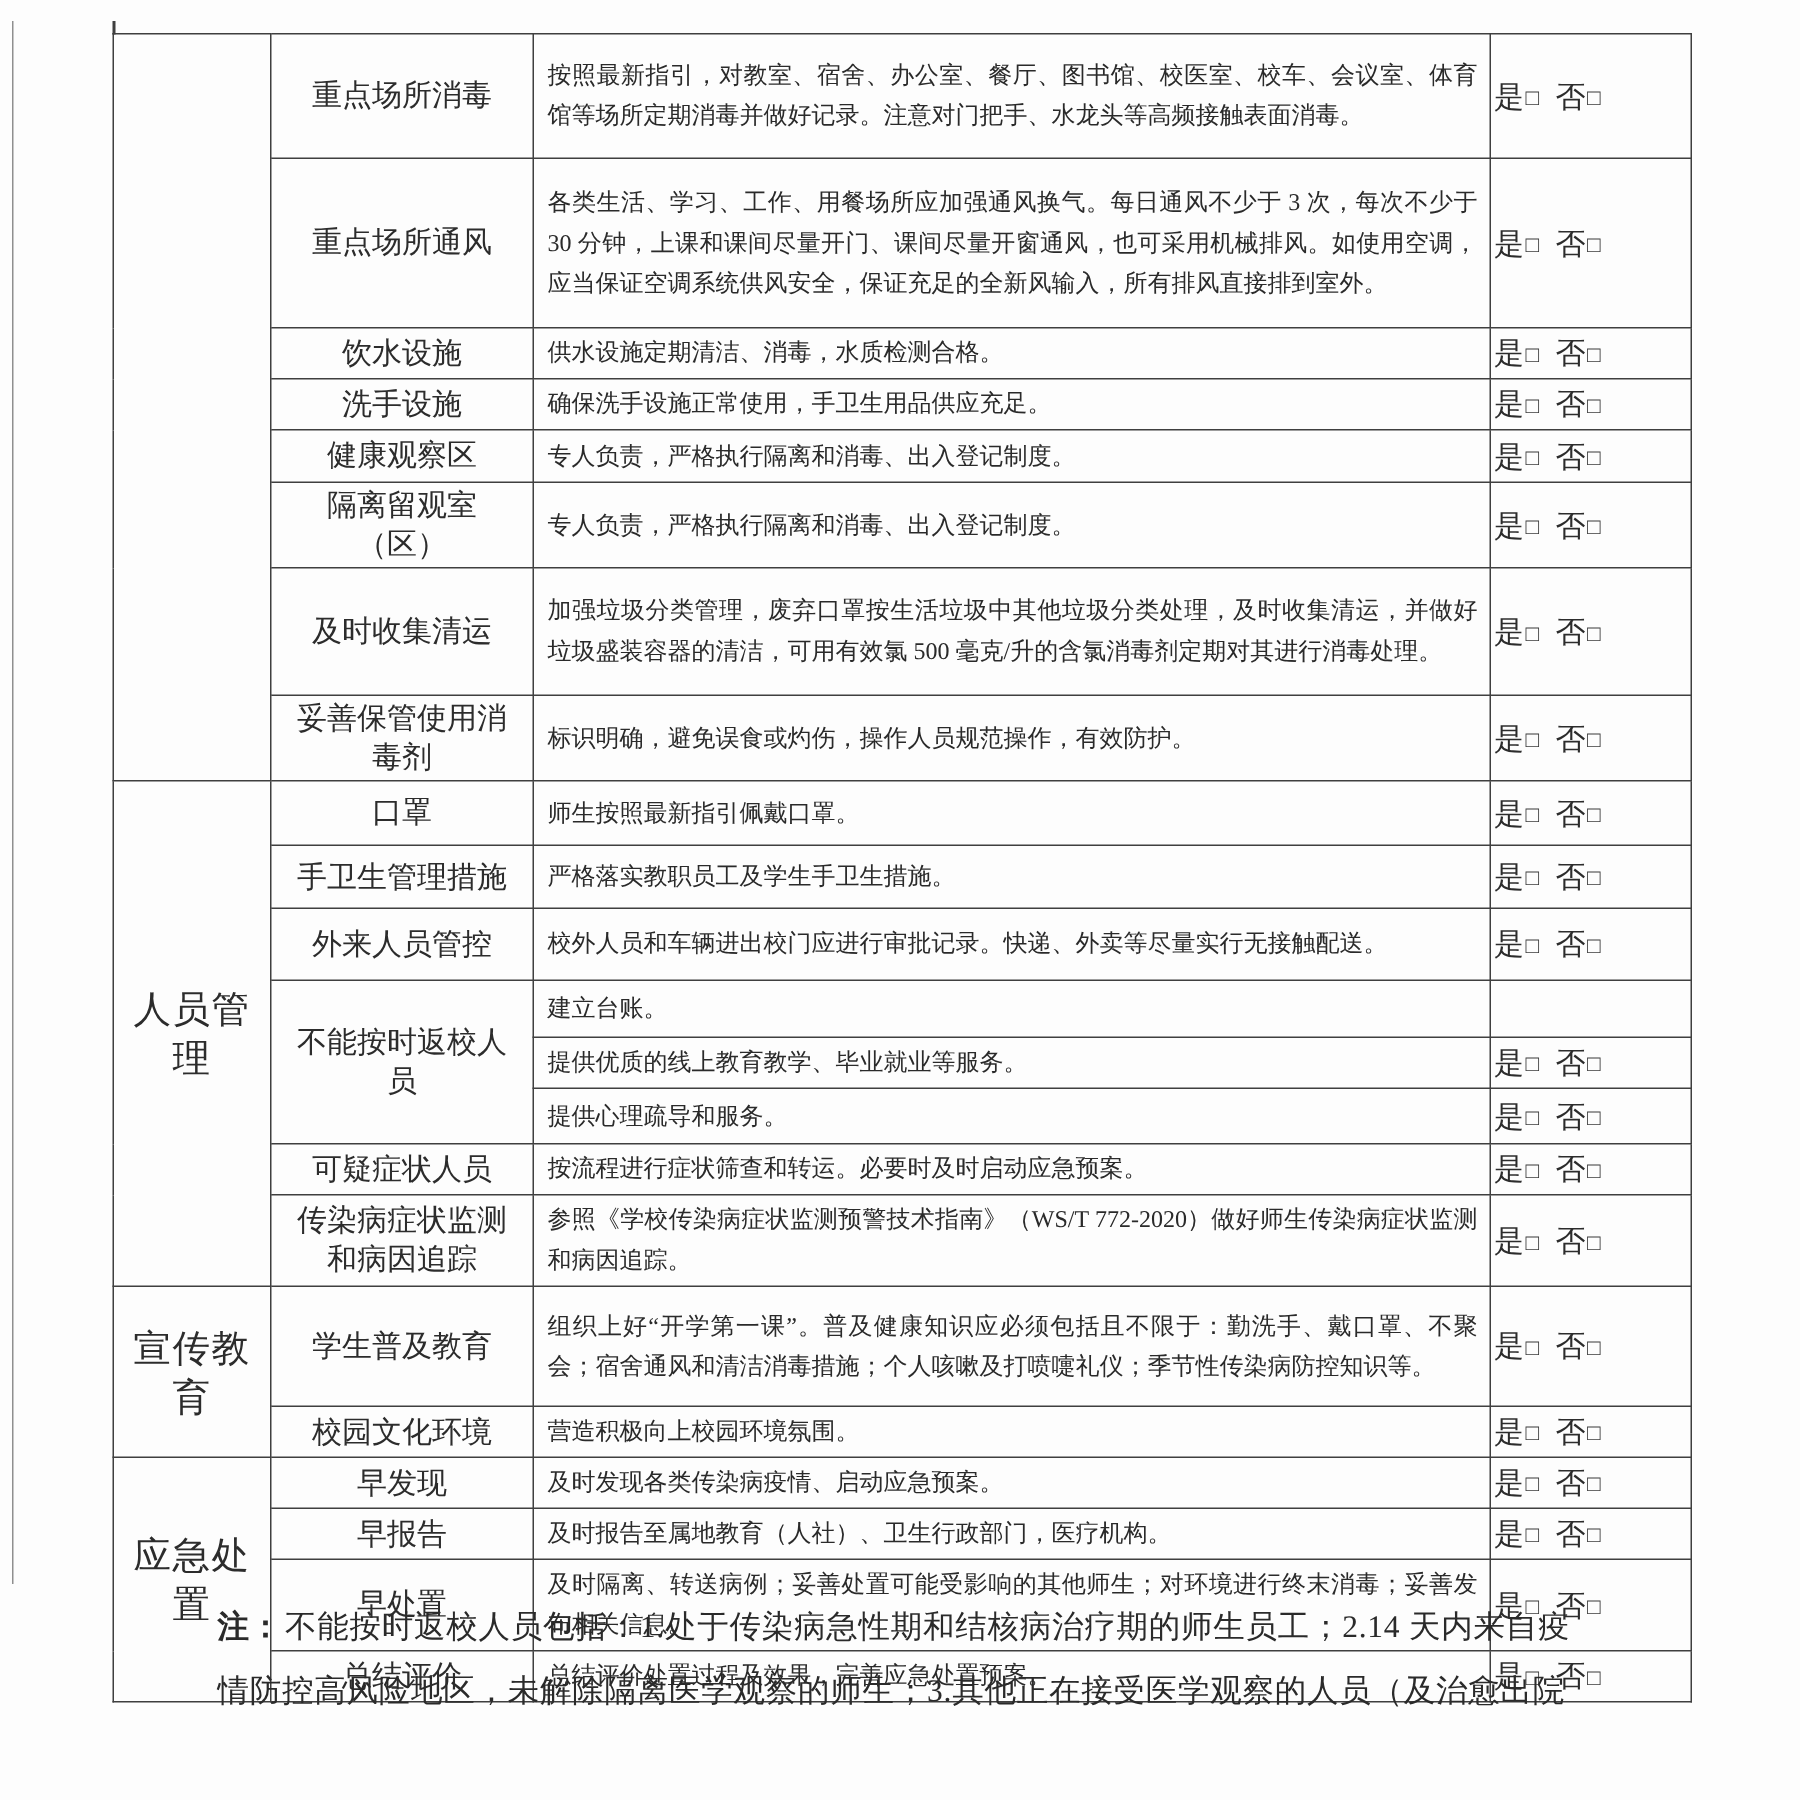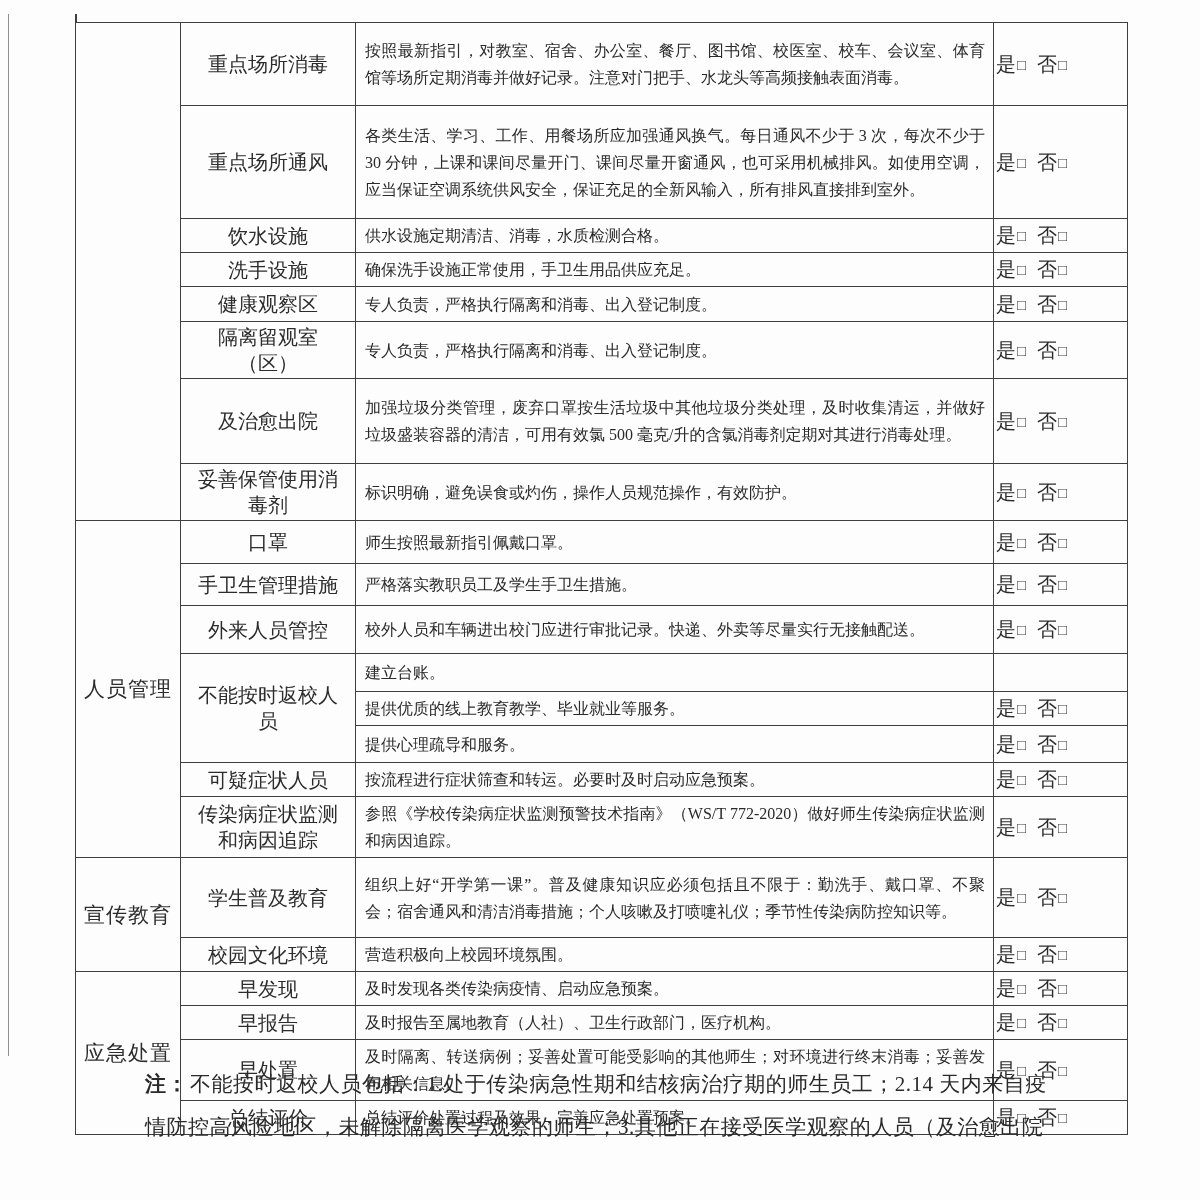--- a/index.html
+++ b/index.html
@@ -14,21 +14,21 @@
   .left-border-ext{position:absolute;left:75px;top:14px;width:2px;height:9px;background:#3f3f3f;}
 
   .sheet{position:absolute;left:75px;top:22px;}
   table.checklist{border-collapse:collapse;table-layout:fixed;width:1052px;}
   table.checklist td{
     border:1.5px solid #3f3f3f;
     overflow:hidden;
   }
   td.cat{
     text-align:center;vertical-align:middle;
-    font-size:21px;letter-spacing:1px;color:#2c2c2c;
+    font-size:25px;letter-spacing:1px;color:#2c2c2c;
     padding:0 4px;
   }
   td.cat-first{border-top:none;}
   td.item{
     text-align:center;vertical-align:middle;
     font-size:20px;line-height:26px;color:#2c2c2c;
     padding:2px 15px;
   }
   td.desc{
     font-size:16px;line-height:27px;color:#2a2a2a;
@@ -103,21 +103,21 @@
 </td>
     </tr>
     <tr style="height:36px">
       <td class="item">隔离留观室（区）</td>
       <td class="desc">专人负责，严格执行隔离和消毒、出入登记制度。</td>
       <td class="yn">
   <span>是</span><span class="cb">□</span><span class="gap"></span><span>否</span><span class="cb">□</span>
 </td>
     </tr>
     <tr style="height:85px">
-      <td class="item">及治愈出院</td>
+      <td class="item">及时收集清运</td>
       <td class="desc">加强垃圾分类管理，废弃口罩按生活垃圾中其他垃圾分类处理，及时收集清运，并做好垃圾盛装容器的清洁，可用有效氯 500 毫克/升的含氯消毒剂定期对其进行消毒处理。</td>
       <td class="yn">
   <span>是</span><span class="cb">□</span><span class="gap"></span><span>否</span><span class="cb">□</span>
 </td>
     </tr>
     <tr style="height:49px">
       <td class="item">妥善保管使用消毒剂</td>
       <td class="desc">标识明确，避免误食或灼伤，操作人员规范操作，有效防护。</td>
       <td class="yn">
   <span>是</span><span class="cb">□</span><span class="gap"></span><span>否</span><span class="cb">□</span>

